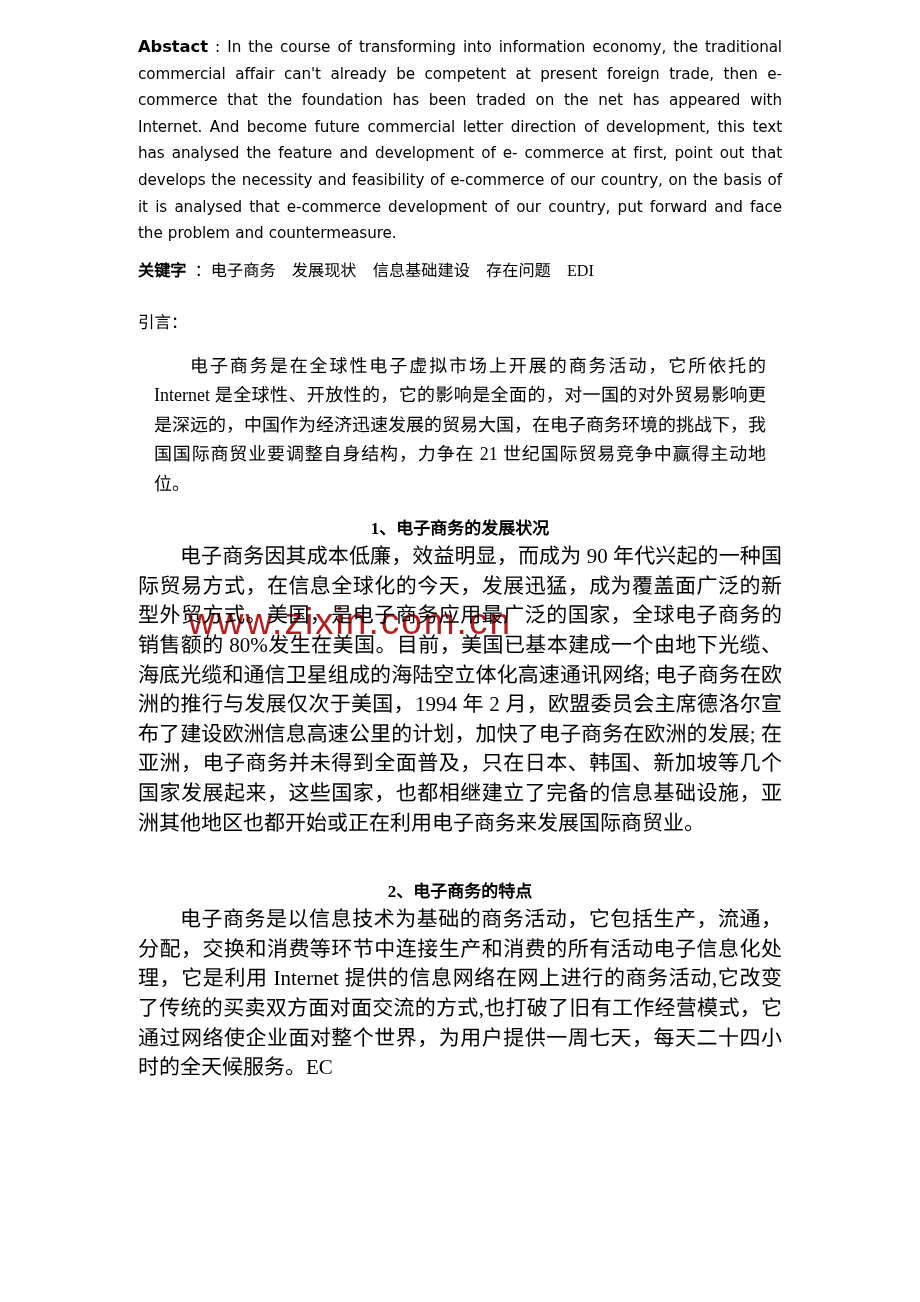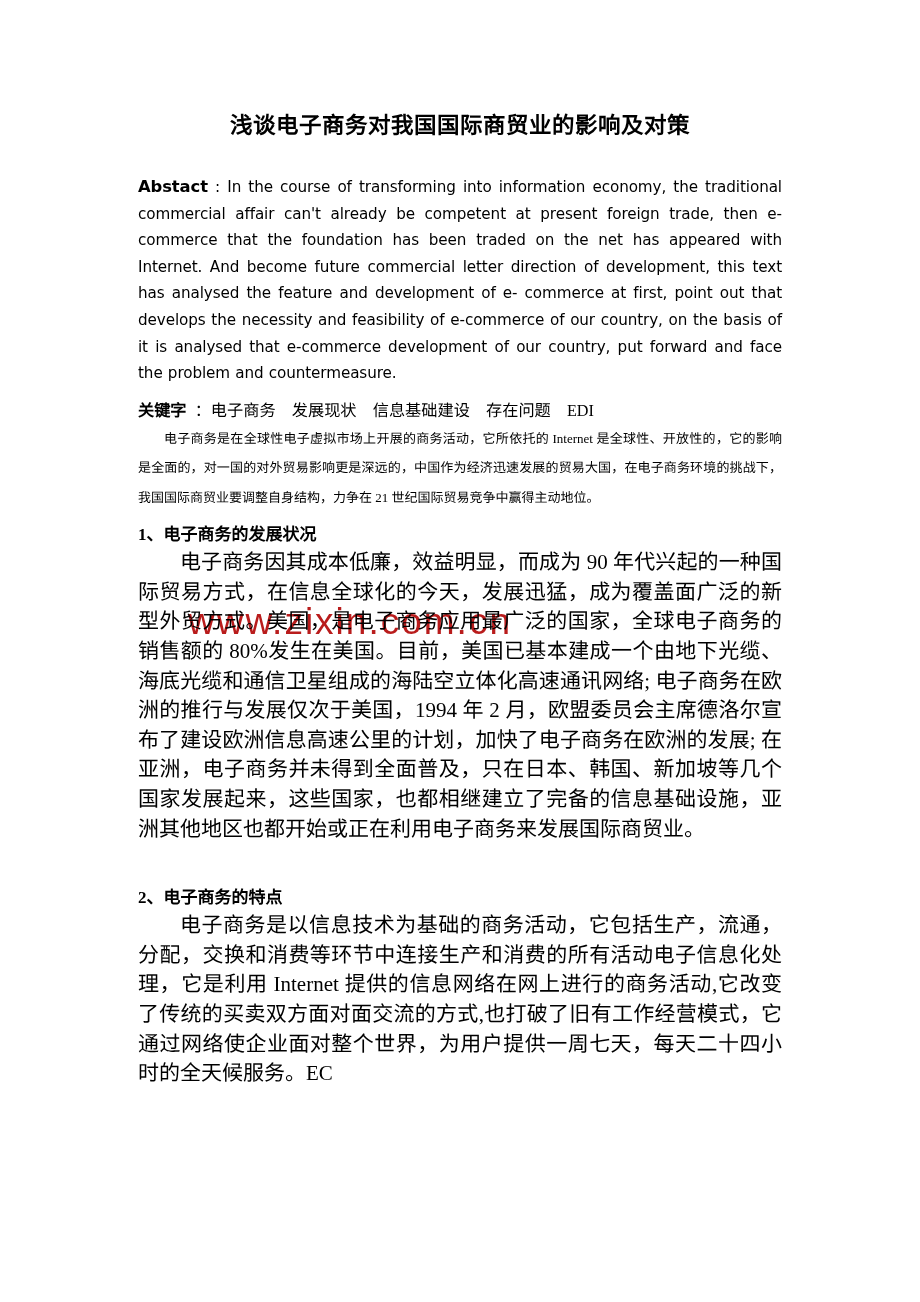--- a/index.html
+++ b/index.html
@@ -111,42 +111,43 @@
     padding-left: 118px;
   }
 
   
   .intro-label {
     margin: 26px 0 0 0;
     font-size: 16.5px;
     line-height: 26px;
   }
   .intro-body {
-    margin: 0;
-    font-size: 13px;
+    margin: 16px;
+    font-size: 18px;
     line-height: 29.5px;
     text-indent: 2em;
     text-align: justify;
     text-justify: inter-ideograph;
   }
 
   
   .h1 {
     margin: 42px 0 0 0;
     font-family: "DejaVu Sans", "Liberation Sans", sans-serif;
     font-weight: bold;
     font-size: 21px;
     line-height: 32px;
     letter-spacing: 0.5px;
   }
 
   .h2 {
     margin: 9px 0 0 0;
     font-size: 17px;
     line-height: 27px;
+    text-align: center;
   }
 
   .body-p {
     margin: 0;
     font-size: 21px;
     line-height: 29.6px;
     text-indent: 2em;
     text-align: justify;
     text-justify: inter-ideograph;
   }
@@ -155,28 +156,28 @@
 </style>
 </head>
 <body>
 
 <div class="page">
 
   <div class="watermark">www.zixin.com.cn</div>
 
   <div class="content">
 
-    <h1 class="doc-title">浅谈电子商务对我国国际商贸业的影响及对策</h1>
 
 
     <p class="en-abstract"><span class="lbl">Abstact</span><span> : </span><span>In the course of transforming into information economy, the traditional commercial affair can't already be competent at present foreign trade, then e-commerce that the foundation has been traded on the net has appeared with Internet. And become future commercial letter direction of development, this text has analysed the feature and development of e- commerce at first, point out that develops the necessity and feasibility of e-commerce of our country, on the basis of it is analysed that e-commerce development of our country, put forward and face the problem and countermeasure.</span></p>
 
     <p class="cn-keywords"><span class="lbl">关键字</span><span>  ：</span><span>电子商务　发展现状　信息基础建设　存在问题　EDI</span></p>
 
 
+    <p class="intro-label">引言：</p>
 
     <p class="intro-body">电子商务是在全球性电子虚拟市场上开展的商务活动，它所依托的 Internet 是全球性、开放性的，它的影响是全面的，对一国的对外贸易影响更是深远的，中国作为经济迅速发展的贸易大国，在电子商务环境的挑战下，我国国际商贸业要调整自身结构，力争在 21 世纪国际贸易竞争中赢得主动地位。</p>
 
 
     <h3 class="h2">1、电子商务的发展状况</h3>
 
     <p class="body-p">电子商务因其成本低廉，效益明显，而成为 90 年代兴起的一种国际贸易方式，在信息全球化的今天，发展迅猛，成为覆盖面广泛的新型外贸方式。美国，是电子商务应用最广泛的国家，全球电子商务的销售额的 80%发生在美国。目前，美国已基本建成一个由地下光缆、海底光缆和通信卫星组成的海陆空立体化高速通讯网络; 电子商务在欧洲的推行与发展仅次于美国，1994 年 2 月，欧盟委员会主席德洛尔宣布了建设欧洲信息高速公里的计划，加快了电子商务在欧洲的发展; 在亚洲，电子商务并未得到全面普及，只在日本、韩国、新加坡等几个国家发展起来，这些国家，也都相继建立了完备的信息基础设施，亚洲其他地区也都开始或正在利用电子商务来发展国际商贸业。</p>
 
     <h3 class="h2 gap-lg">2、电子商务的特点</h3>
 

